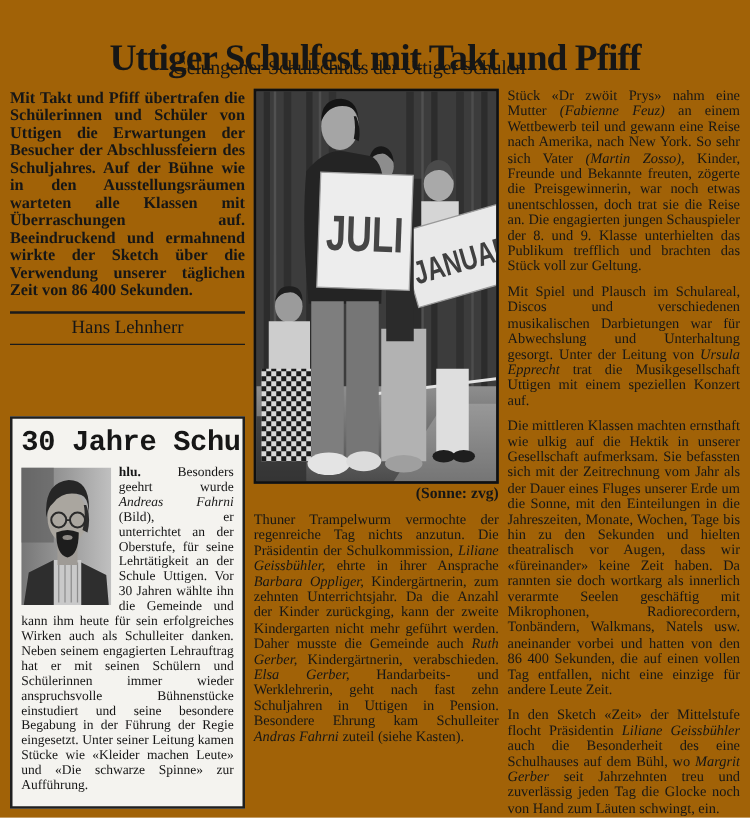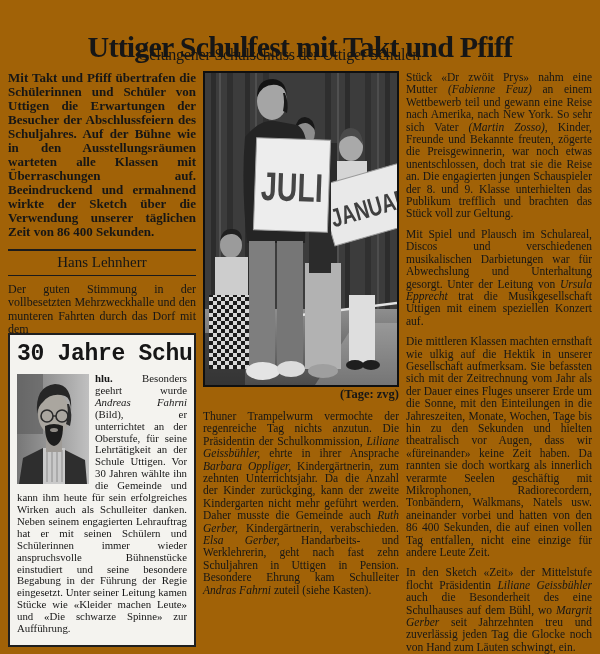--- a/index.html
+++ b/index.html
@@ -55,21 +55,20 @@
 <body>
 
 <div class="page">
 
   <h1 class="headline">Uttiger Schulfest mit Takt und Pfiff</h1>
   <div class="subhead">Gelungener Schulschluss der Uttiger Schulen</div>
 
   <div class="col col1">
     <p class="intro">Mit Takt und Pfiff übertrafen die Schülerinnen und Schüler von Uttigen die Erwartungen der Besucher der Abschlussfeiern des Schuljahres. Auf der Bühne wie in den Ausstellungsräumen warteten alle Klassen mit Überraschungen auf. Beeindruckend und ermahnend wirkte der Sketch über die Verwendung unserer täglichen Zeit von 86 400 Sekunden.</p>
     <div class="byline">Hans Lehnherr</div>
-    <p class="lead">Der guten Stimmung in der vollbesetzten Mehrzweckhalle und den munteren Fahrten durch das Dorf mit dem</p>
   </div>
 
   <div class="box">
     <h2 class="box-title">30 Jahre Schuldienst</h2>
     <svg class="portrait" viewBox="0 0 72 110" aria-hidden="true">
       <defs>
         <linearGradient id="pbg" x1="0" y1="0" x2="1" y2="0">
           <stop offset="0" stop-color="#777"></stop>
             <stop offset="0.5" stop-color="#9a9a9a"></stop>
             <stop offset="1" stop-color="#c0c0c0"></stop>
@@ -174,21 +173,21 @@
           <text x="164" y="144" text-anchor="middle" font-family="Liberation Sans, sans-serif" font-weight="bold" font-size="26" fill="#3f3f3f" textLength="80" lengthAdjust="spacingAndGlyphs">JANUAR</text>
         </g>
         <rect x="104" y="70" width="22" height="130" fill="#2b2b2b"></rect>
 
         <g transform="rotate(2 88 112)">
           <rect x="50" y="66" width="74" height="92" fill="#ededed" stroke="#a0a0a0" stroke-width="1"></rect>
           <text x="87" y="128" text-anchor="middle" font-family="Liberation Sans, sans-serif" font-weight="bold" font-size="40" fill="#454545" textLength="62" lengthAdjust="spacingAndGlyphs">JULI</text>
         </g>
       </svg>
     </div>
-    <div class="cap2">(Tage: zvg)</div>
+    <div class="cap2">(Sonne: zvg)</div>
     <p class="body-p"><span>Thuner Trampelwurm vermochte der regenreiche Tag nichts anzutun. Die Präsidentin der Schulkommission, </span><em>Liliane Geissbühler,</em><span> ehrte in ihrer Ansprache </span><em>Barbara Oppliger,</em><span> Kindergärtnerin, zum zehnten Unterrichtsjahr. Da die Anzahl der Kinder zurückging, kann der zweite Kindergarten nicht mehr geführt werden. Daher musste die Gemeinde auch </span><em>Ruth Gerber,</em><span> Kindergärtnerin, verabschieden. </span><em>Elsa Gerber,</em><span> Handarbeits- und Werklehrerin, geht nach fast zehn Schuljahren in Uttigen in Pension. Besondere Ehrung kam Schulleiter </span><em>Andras Fahrni</em><span> zuteil (siehe Kasten).</span></p>
   </div>
 
   <div class="col col3">
     <p><span>Stück «Dr zwöit Prys» nahm eine Mutter </span><em>(Fabienne Feuz)</em><span> an einem Wettbewerb teil und gewann eine Reise nach Amerika, nach New York. So sehr sich Vater </span><em>(Martin Zosso)</em><span>, Kinder, Freunde und Bekannte freuten, zögerte die Preisgewinnerin, war noch etwas unentschlossen, doch trat sie die Reise an. Die engagierten jungen Schauspieler der 8. und 9. Klasse unterhielten das Publikum trefflich und brachten das Stück voll zur Geltung.</span></p>
     <p><span>Mit Spiel und Plausch im Schulareal, Discos und verschiedenen musikalischen Darbietungen war für Abwechslung und Unterhaltung gesorgt. Unter der Leitung von </span><em>Ursula Epprecht</em><span> trat die Musikgesellschaft Uttigen mit einem speziellen Konzert auf.</span></p>
     <p>Die mittleren Klassen machten ernsthaft wie ulkig auf die Hektik in unserer Gesellschaft aufmerksam. Sie befassten sich mit der Zeitrechnung vom Jahr als der Dauer eines Fluges unserer Erde um die Sonne, mit den Einteilungen in die Jahreszeiten, Monate, Wochen, Tage bis hin zu den Sekunden und hielten theatralisch vor Augen, dass wir «füreinander» keine Zeit haben. Da rannten sie doch wortkarg als innerlich verarmte Seelen geschäftig mit Mikrophonen, Radiorecordern, Tonbändern, Walkmans, Natels usw. aneinander vorbei und hatten von den 86 400 Sekunden, die auf einen vollen Tag entfallen, nicht eine einzige für andere Leute Zeit.</p>
     <p><span>In den Sketch «Zeit» der Mittelstufe flocht Präsidentin </span><em>Liliane Geissbühler</em><span> auch die Besonderheit des eine Schulhauses auf dem Bühl, wo </span><em>Margrit Gerber</em><span> seit Jahrzehnten treu und zuverlässig jeden Tag die Glocke noch von Hand zum Läuten schwingt, ein.</span></p>
   </div>
 

